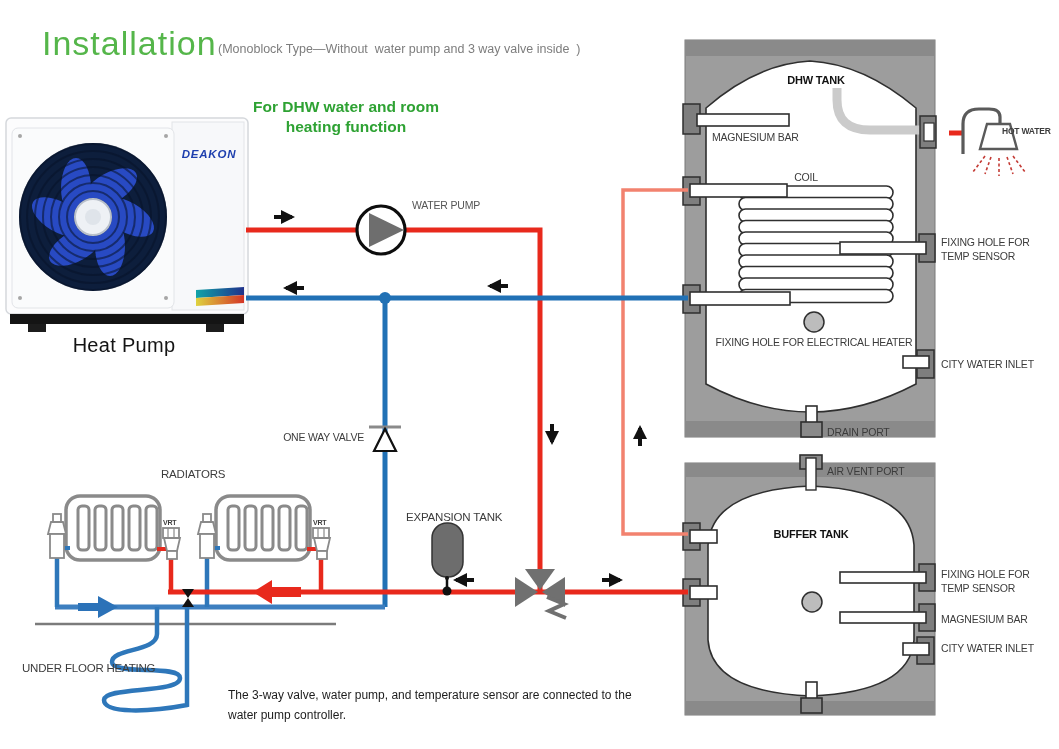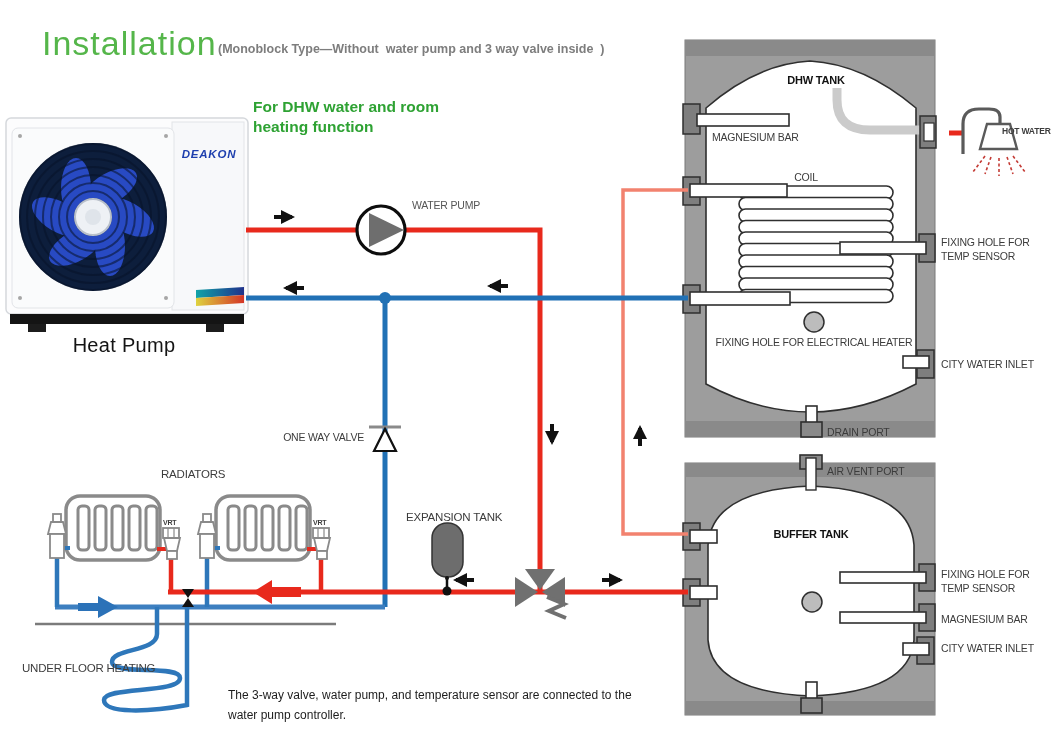--- a/index.html
+++ b/index.html
@@ -1,21 +1,21 @@
 <!DOCTYPE html>
 <html><head>
 <meta charset="utf-8">
 <style>
   html,body{margin:0;padding:0;background:#fff;}
   #canvas{position:relative;width:1059px;height:749px;background:#ffffff;overflow:hidden;
           font-family:"Liberation Sans",sans-serif;padding-left:44px;}
   .abs{position:absolute;}
   #title{left:42px;top:24px;font-size:34px;font-weight:400;letter-spacing:1px;color:#55b64a;}
-  #subtitle{left:218px;top:42px;font-size:12.5px;color:#7d7d7d;white-space:pre;font-weight:bold;}
-  #func{left:253px;top:97px;font-size:15.5px;font-weight:bold;color:#2ea233;line-height:20px;}
+  #subtitle{left:218px;top:42px;font-size:12.5px;color:#7d7d7d;white-space:pre;}
+  #func{left:253px;top:97px;font-size:15.5px;font-weight:bold;color:#2ea233;line-height:20px;text-align:center;}
   #note{left:228px;top:686px;font-size:12px;color:#1d1d1d;line-height:19.5px;}
   svg text{font-family:"Liberation Sans",sans-serif;fill:#3c3c3c;letter-spacing:-0.2px;}
   .lbl{font-size:10.5px;}
   .lbl-b{font-size:11px;font-weight:bold;fill:#111;}
   .lbl-m{font-size:11.5px;}
 </style>
 </head>
 <body>
 
 <div id="canvas">

